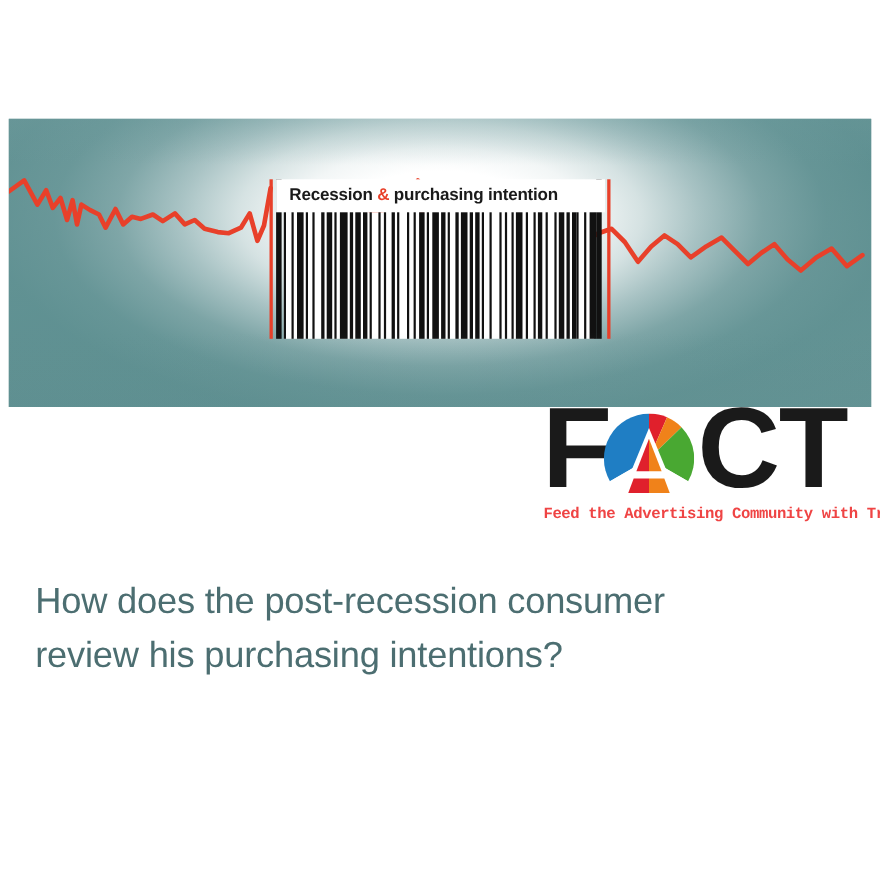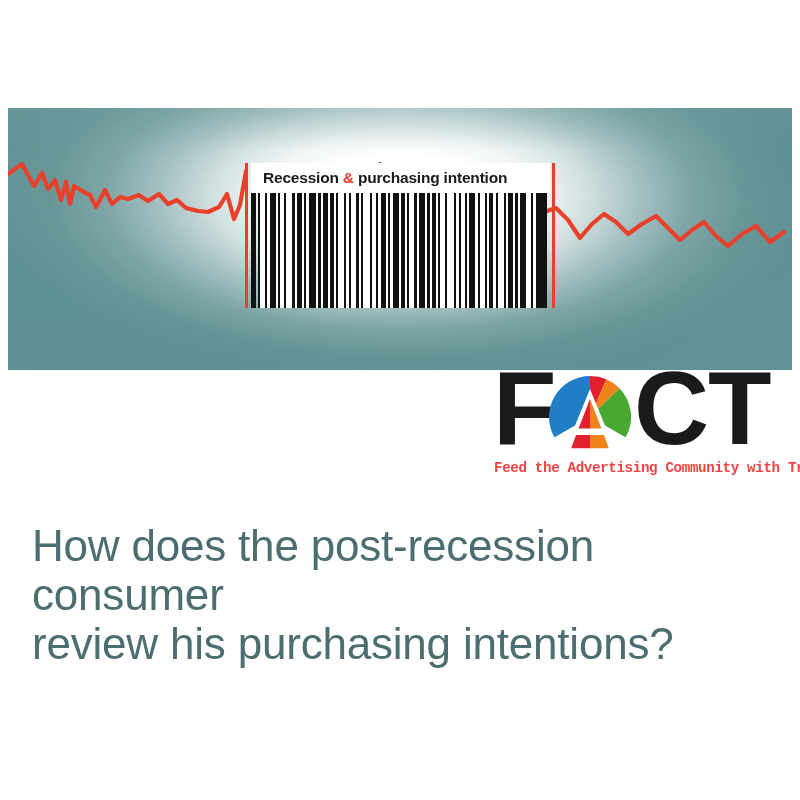--- a/index.html
+++ b/index.html
@@ -164,21 +164,21 @@
 
   
   #title-block {
     position: absolute;
     left: 32px;
     top: 521px;
     width: 740px;
   }
   #page-title {
     font-family: "Liberation Sans", sans-serif;
-    font-size: 44px;
+    font-size: 33px;
     line-height: 49px;
     font-weight: normal;
     color: #4c6e71;
     letter-spacing: -0.2px;
     margin: 0;
     white-space: pre-line;
   }
   #page-date {
     margin-top: 18px;
     font-family: "Liberation Sans", sans-serif;

